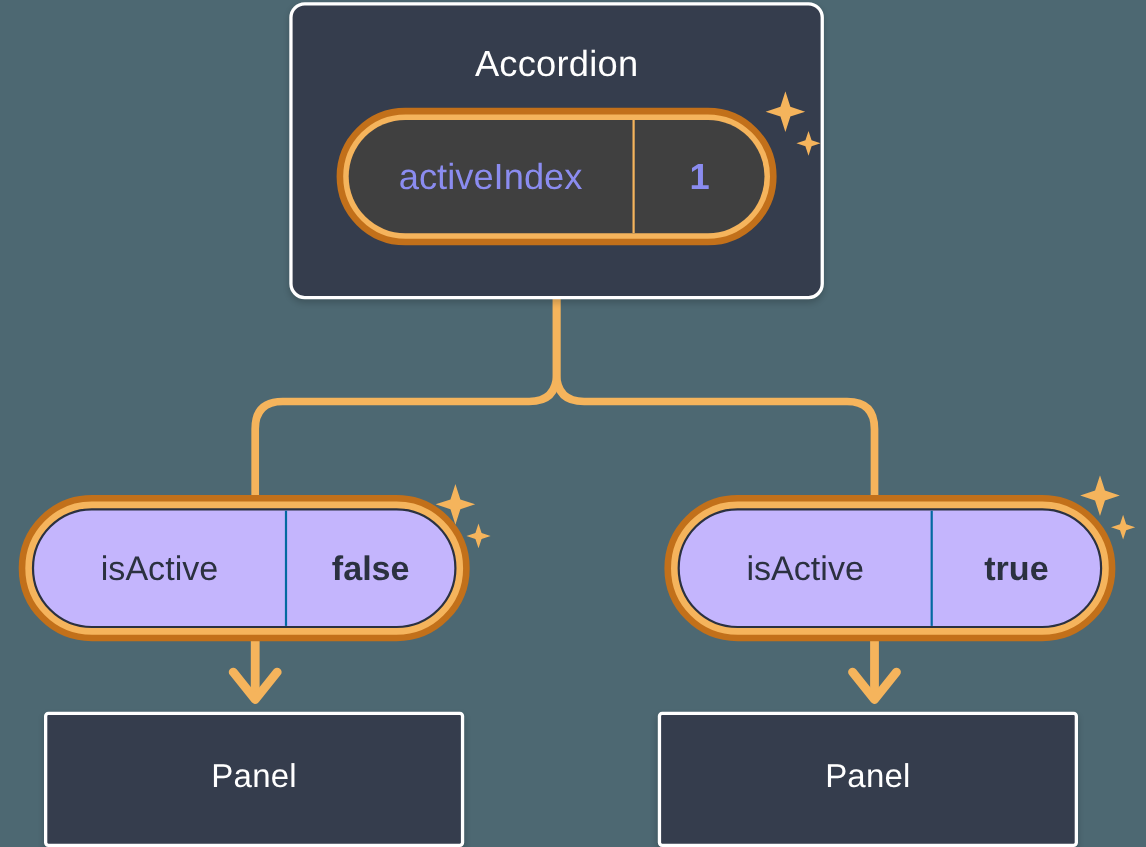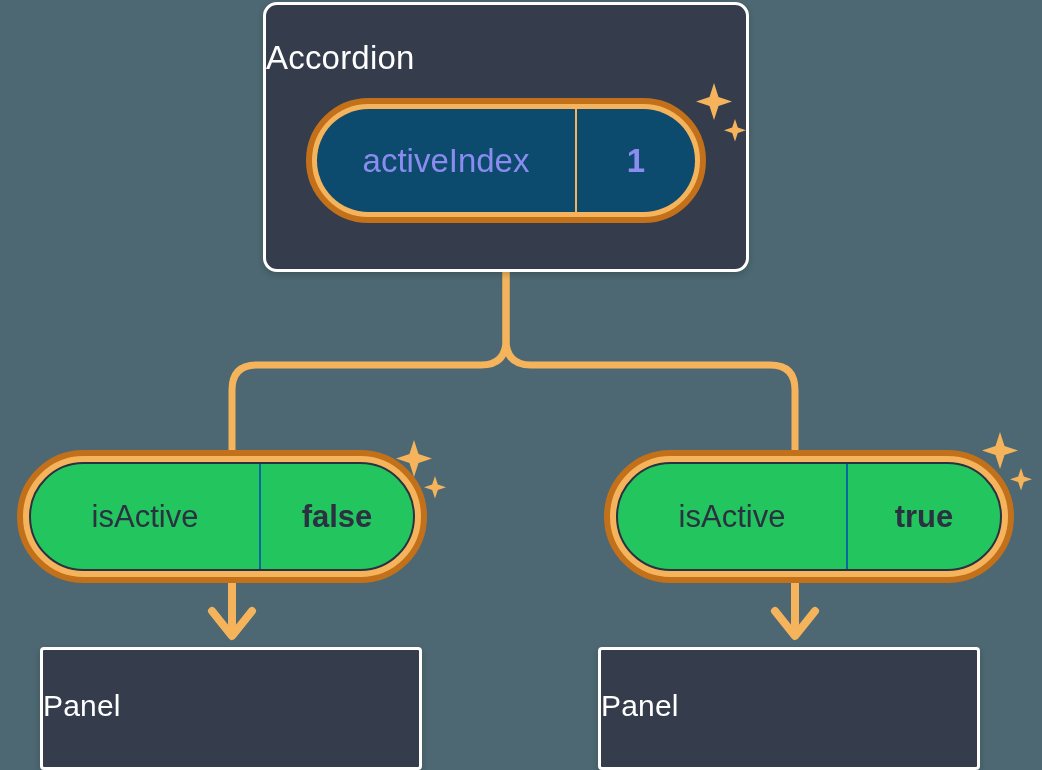--- a/index.html
+++ b/index.html
@@ -33,21 +33,21 @@
     background: #353d4d;
     border: 3px solid #ffffff;
     border-radius: 14px;
     box-sizing: border-box;
     box-shadow: 0 3px 6px rgba(0,0,0,0.18);
   }
   .card-title {
     color: #ffffff;
     font-size: 33px;
     font-weight: 400;
-    text-align: left;
+    text-align: center;
     letter-spacing: 0.2px;
   }
 
   #accordion-card {
     left: 263px;
     top: 2px;
     width: 486px;
     height: 270px;
   }
   #accordion-card .card-title {
@@ -104,38 +104,38 @@
     left: 306px;
     top: 98px;
     width: 400px;
     height: 125px;
   }
   #pill-activeindex {
     left: 11px;
     top: 11px;
     width: 378px;
     height: 103px;
-    background: #0c4a6e;
+    background: #404040;
     border: none;
   }
   #pill-activeindex .pill-cell { color: #8b8cf0; font-size: 33px; }
   #pill-activeindex .pill-key   { width: 258px; }
   #pill-activeindex .pill-value { width: 120px; border-left: 2px solid #f5b45c; }
 
   
   .pill-purple-wrap { top: 450px; width: 410px; height: 133px; }
   #pill-isactive-false-wrap { left: 17px; }
   #pill-isactive-true-wrap  { left: 604px; }
 
   .pill-purple {
     left: 12px;
     top: 12px;
     width: 386px;
     height: 109px;
-    background: #22c55e;
+    background: #c4b5fd;
     border: 2px solid #2b3140;
   }
   .pill-purple .pill-cell { color: #2b3140; font-size: 31px; }
   .pill-purple .pill-key   { flex: 0 0 228px; }
   .pill-purple .pill-value { flex: 1 1 auto; border-left: 2px solid #0369a1; }
 
   
   .sparkles { position: absolute; pointer-events: none; }
   .sparkles svg { display: block; }
   #sparkle-accordion     { left: 692px; top: 83px; }

